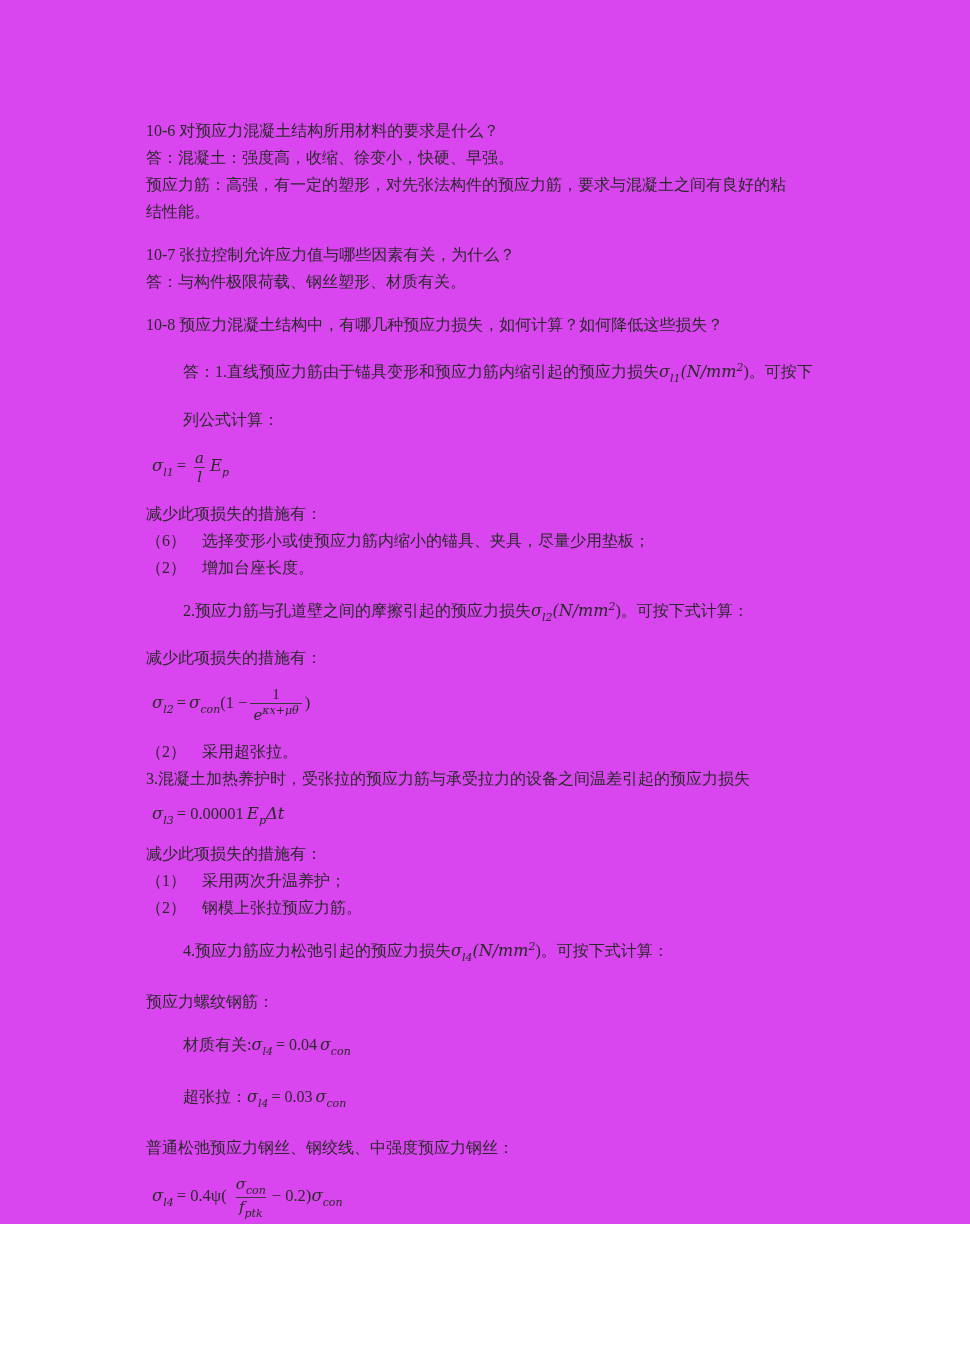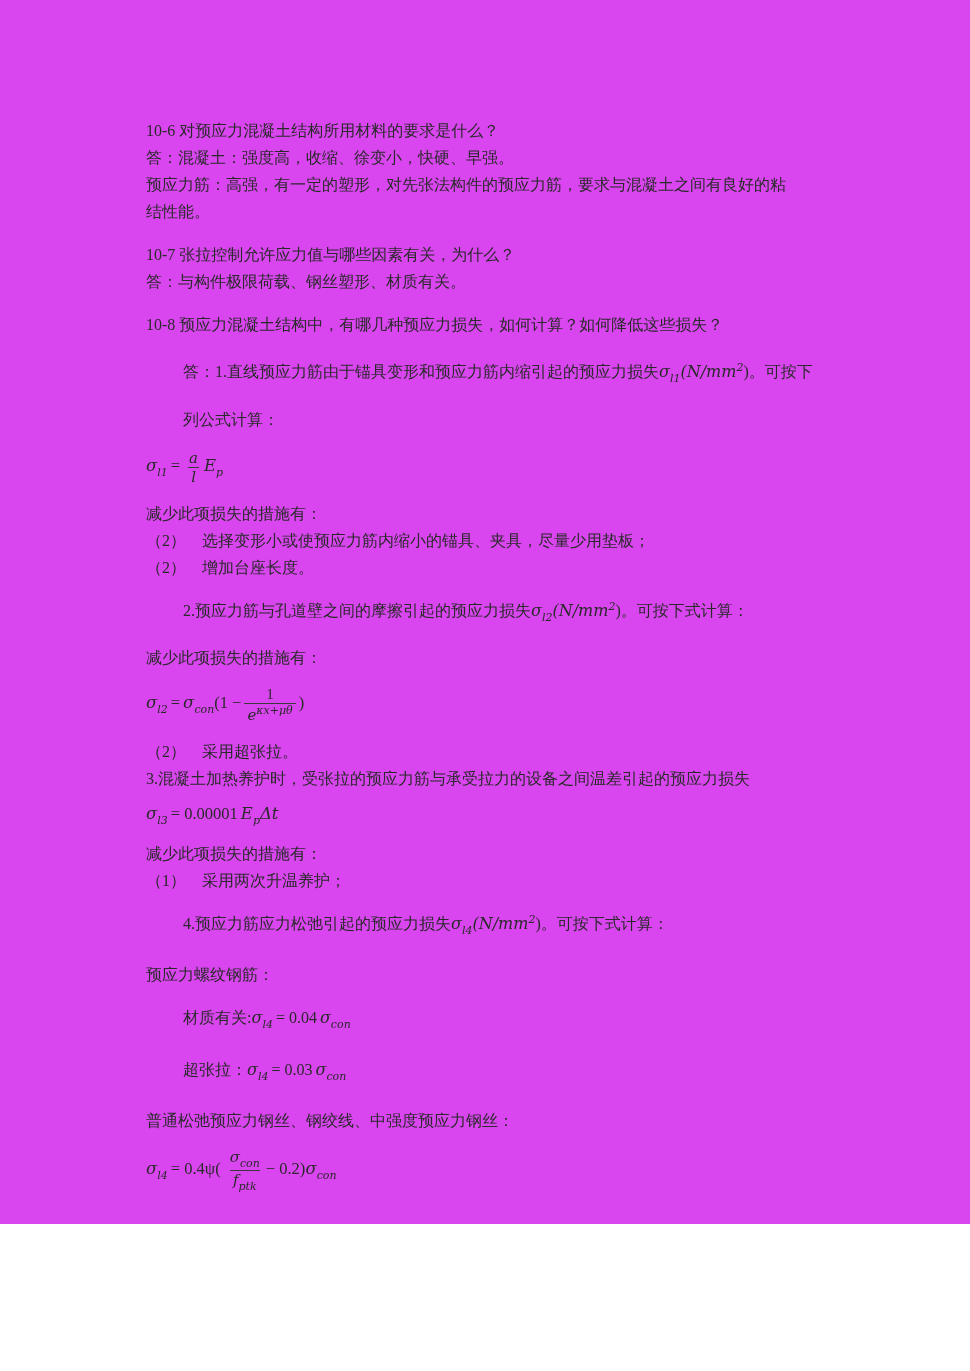--- a/index.html
+++ b/index.html
@@ -9,21 +9,21 @@
     background:#d946ef; overflow:hidden;
     font-family:"Liberation Serif","DejaVu Serif",serif;
     color:#2a2a2a;
   }
   .content { position:absolute; left:146px; top:117px; width:714px; }
   .line { font-size:16px; line-height:27px; }
   .mathline { font-size:16px; line-height:30px;margin-left:37px; }
   .mt-sec { margin-top:16px; }
   .mt-par { margin-top:11px; }
   .mt-big { margin-top:15px; }
-  .formula { font-size:16.5px; margin:14px 0 14px 0; line-height:1; }
+  .formula { font-size:16.5px; margin:14px 0 14px 6px; line-height:1; }
   .mi { font-style:italic; font-family:"DejaVu Serif",serif; }
   .msub { font-size:11px; vertical-align:-5px; }
   .msup { font-size:11px; vertical-align:6px; }
   .mo { padding:0 3px; }
   .frac {
     display:inline-flex; flex-direction:column; align-items:center;
     vertical-align:middle; margin:0 3px;
   }
   .frac .fnum, .frac .fden { display:block; line-height:1.2; padding:0 3px; font-size:15px; text-align:center; }
   .frac .fden { border-top:1.2px solid #3a3a3a; }
@@ -51,40 +51,41 @@
 
     <p class="mathline mt-big"><span>答：1.直线预应力筋由于锚具变形和预应力筋内缩引起的预应力损失</span><span class="mi">σ</span><span class="msub mi">l1</span><span class="mi">(N/mm</span><span class="msup mi">2</span><span>)。可按下</span></p>
     <p class="mathline mt-par">列公式计算：</p>
 
     <div class="formula"><span class="mi">σ</span><span class="msub mi">l1</span><span class="mo">=</span><span class="frac">
           <span class="fnum mi">a</span>
           <span class="fden mi">l</span>
         </span><span class="mi">E</span><span class="msub mi">p</span></div>
 
     <p class="line mt-par">减少此项损失的措施有：</p>
-    <p class="line">（2）　选择变形小或使预应力筋内缩小的锚具、夹具，尽量少用垫板；</p>
+    <p class="line">（6）　选择变形小或使预应力筋内缩小的锚具、夹具，尽量少用垫板；</p>
     <p class="line">（2）　增加台座长度。</p>
 
     <p class="mathline mt-par"><span>2.预应力筋与孔道壁之间的摩擦引起的预应力损失</span><span class="mi">σ</span><span class="msub mi">l2</span><span class="mi">(N/mm</span><span class="msup mi">2</span><span>)。可按下式计算：</span></p>
 
     <p class="line mt-par">减少此项损失的措施有：</p>
 
     <div class="formula"><span class="mi">σ</span><span class="msub mi">l2</span><span class="mo">=</span><span class="mi">σ</span><span class="msub mi">con</span><span>(1 −</span><span class="frac">
           <span class="fnum">1</span>
           <span class="fden"><span class="mi">e</span><span class="msup mi">κx+μθ</span></span>
         </span><span>)</span></div>
 
     <p class="line">（2）　采用超张拉。</p>
 
     <p class="line">3.混凝土加热养护时，受张拉的预应力筋与承受拉力的设备之间温差引起的预应力损失</p>
 
     <div class="formula mt-big"><span class="mi">σ</span><span class="msub mi">l3</span><span class="mo">= 0.00001</span><span class="mi">E</span><span class="msub mi">p</span><span class="mi">Δt</span></div>
 
     <p class="line mt-par">减少此项损失的措施有：</p>
     <p class="line">（1）　采用两次升温养护；</p>
+    <p class="line">（2）　钢模上张拉预应力筋。</p>
 
     <p class="mathline mt-par"><span>4.预应力筋应力松弛引起的预应力损失</span><span class="mi">σ</span><span class="msub mi">l4</span><span class="mi">(N/mm</span><span class="msup mi">2</span><span>)。可按下式计算：</span></p>
 
     <p class="line mt-big">预应力螺纹钢筋：</p>
 
     <p class="mathline mt-big"><span>材质有关:</span><span class="mi">σ</span><span class="msub mi">l4</span><span class="mo">= 0.04</span><span class="mi">σ</span><span class="msub mi">con</span></p>
 
     <p class="mathline mt-big"><span>超张拉：</span><span class="mi">σ</span><span class="msub mi">l4</span><span class="mo">= 0.03</span><span class="mi">σ</span><span class="msub mi">con</span></p>
 
     <p class="line mt-big">普通松弛预应力钢丝、钢绞线、中强度预应力钢丝：</p>

